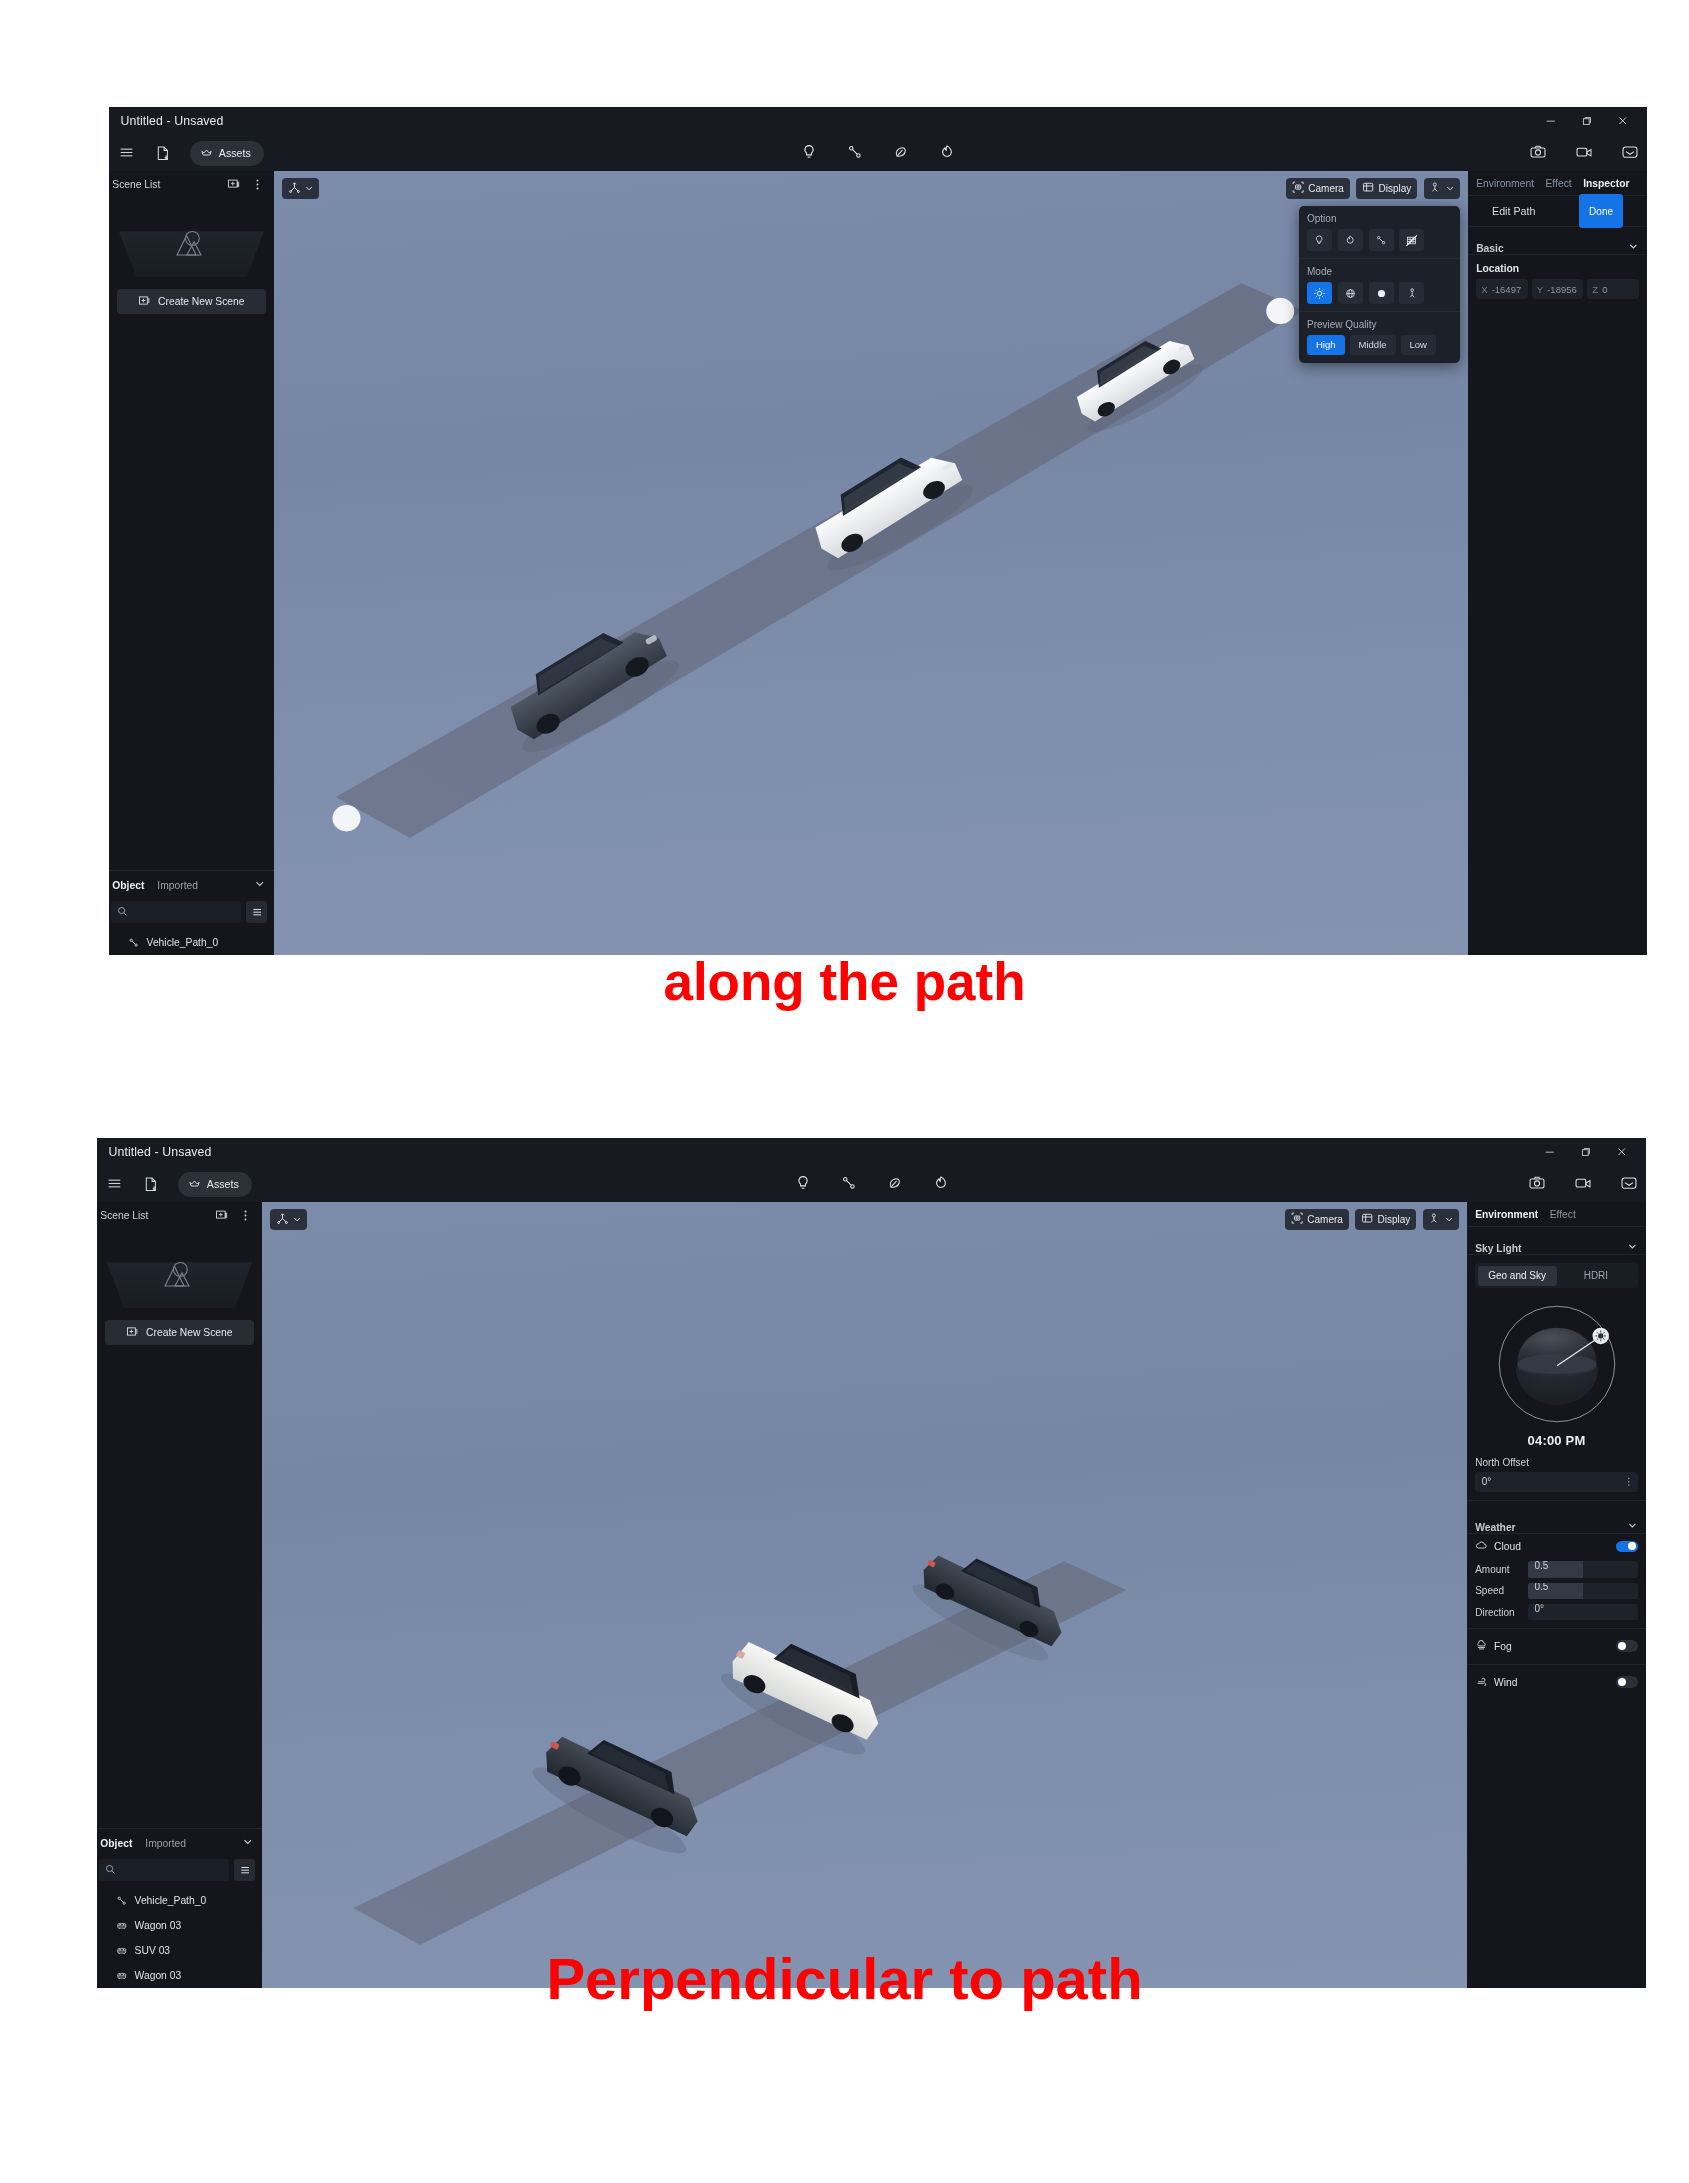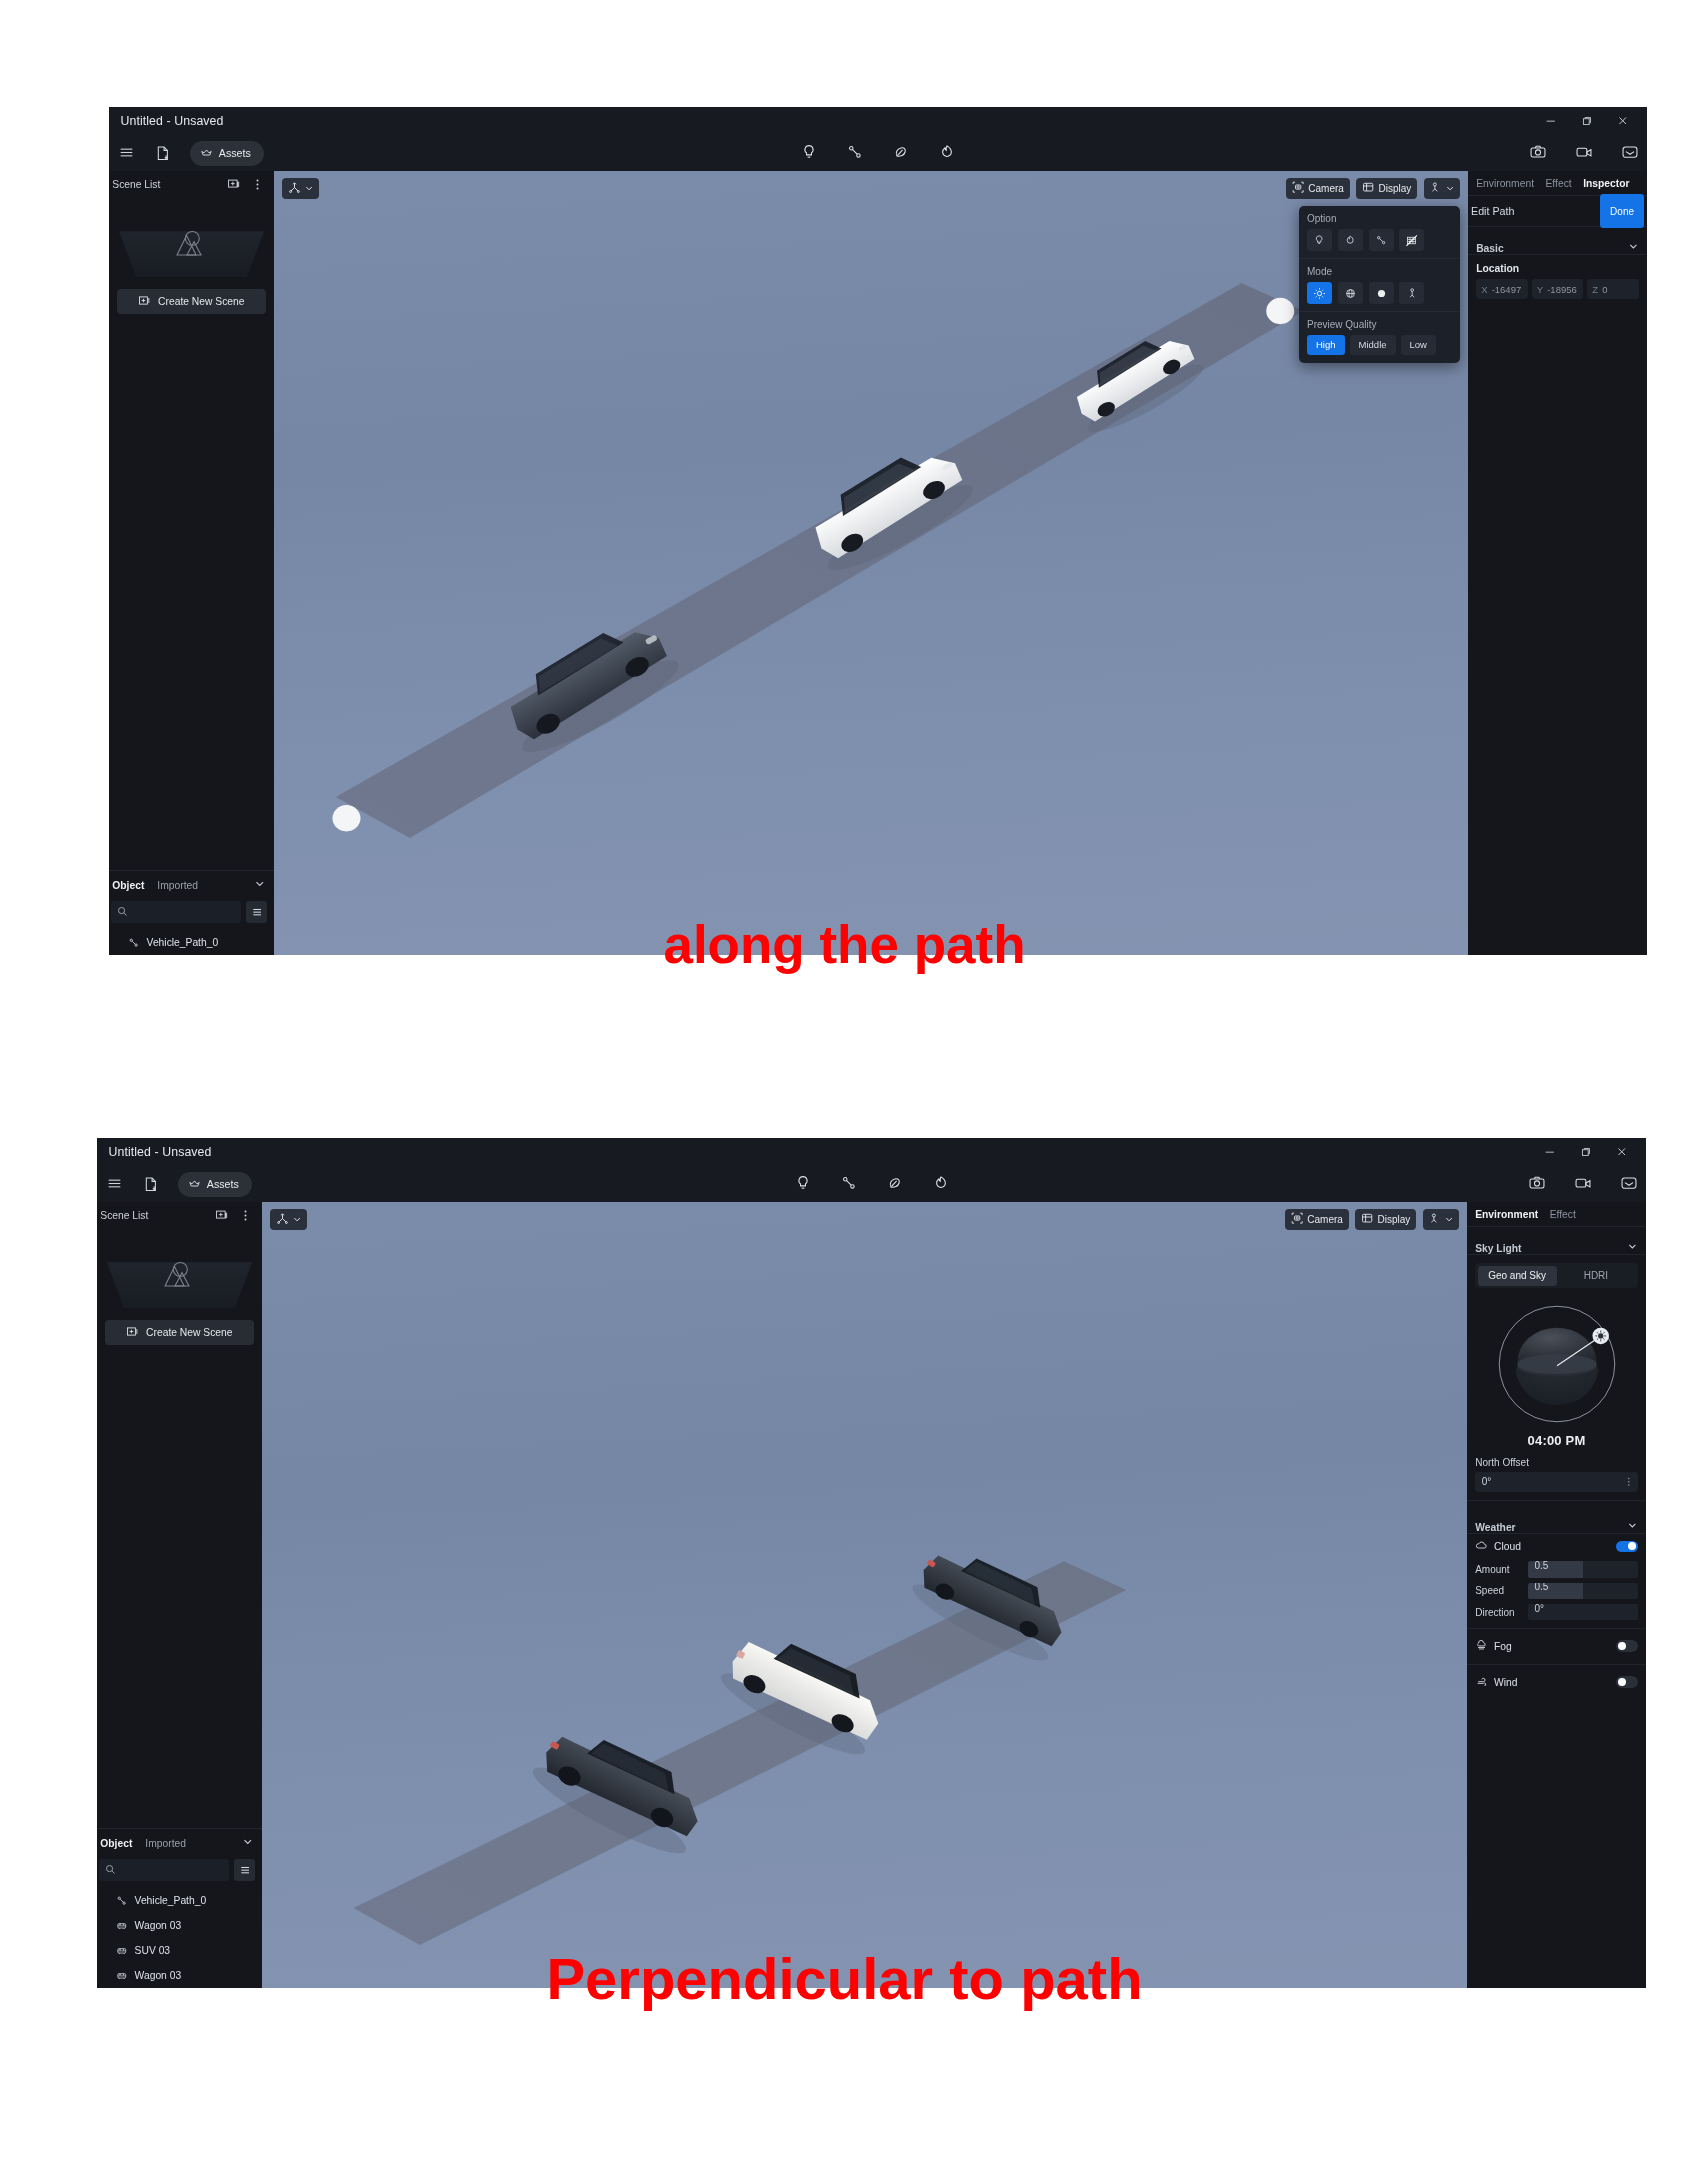--- a/index.html
+++ b/index.html
@@ -146,21 +146,21 @@
   
   .scene-svg { position:absolute; inset:0; width:100%; height:100%; }
 
   
   .right-panel { width: 179px; flex: 0 0 179px; background: #14161c; }
   .rp-tabs { height: 25px; display:flex; align-items:center; gap: 11.5px; padding: 0 8.2px;
     font-size: 10.3px; border-bottom: 0.8px solid #20242c; }
   .rp-tab { color: #8d939f; }
   .rp-tab.active { color: #f0f2f5; font-weight: bold; }
 
-  .rp-titlerow { height: 31px; display:flex; align-items:center; padding: 0 3px;
+  .rp-titlerow { height: 31px; display:flex; align-items:center; padding: 0 24px;
     border-bottom: 0.8px solid #20242c; }
   .rp-title { flex:1; color: #d7dbe2; font-size: 10.7px; }
   .done-btn { background:#1473e6; color:#fff; font-size:10px; height:34px; padding: 0 10px;
     border-radius: 3.3px; display:flex;align-items:center;justify-content:center; }
 
   .rp-sec-head { height: 28px; display:flex; align-items:flex-end; padding: 0 8.2px;
     color:#c6cbd4; font-size: 10.3px; font-weight: bold; border-bottom: 0.8px solid #20242c; }
   .rp-sec-head .sh-title { flex:1; }
   .rp-sub-label { color:#e2e5ea; font-size:10.3px; font-weight:bold; padding: 8.2px 8.2px 5px 8.2px; }
   .xyz-row { display:flex; gap: 4.1px; padding: 0 8.2px 10px 8.2px; }
@@ -197,21 +197,21 @@
   .kv-fill { position:absolute; left:0; top:0; bottom:0; background:#343a45; }
   .kv-val { position:absolute; left: 6.6px; top:0; bottom:8px; display:flex;align-items:center;
     color:#cfd3da; font-size: 10px; }
   .rp-divider { height:0.8px; background:#20242c; margin: 5px 0; }
 
   
   .caption {
     position:absolute; left: 0; width: 1689px; text-align:center;
     color: #fe0000; font-weight: bold; font-family: "Liberation Sans", sans-serif;
   }
-  .cap1 { top: 914px; font-size: 53px; }
+  .cap1 { top: 951px; font-size: 53px; }
   .cap2 { top: 1945px; font-size: 58px; }
 
   svg { overflow: visible; }
 </style>
 </head>
 <body>
 
 <div class="page">
 
   <div class="app-window app-win-1">

